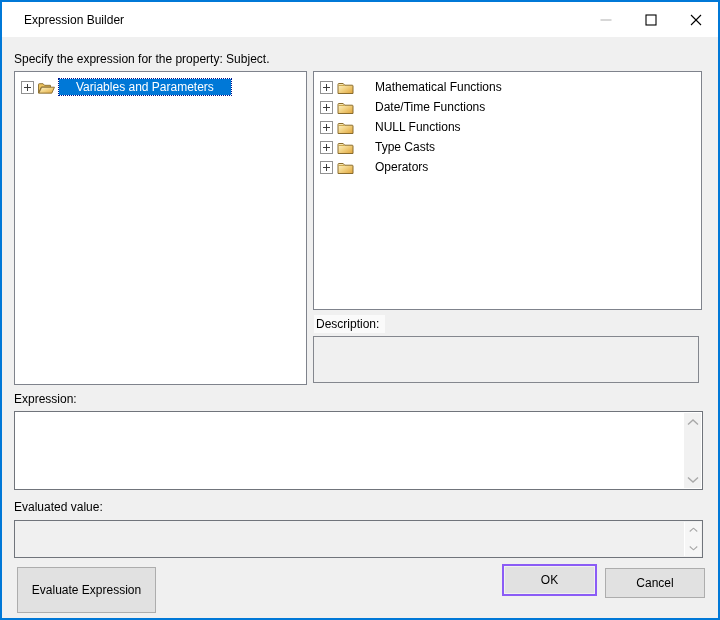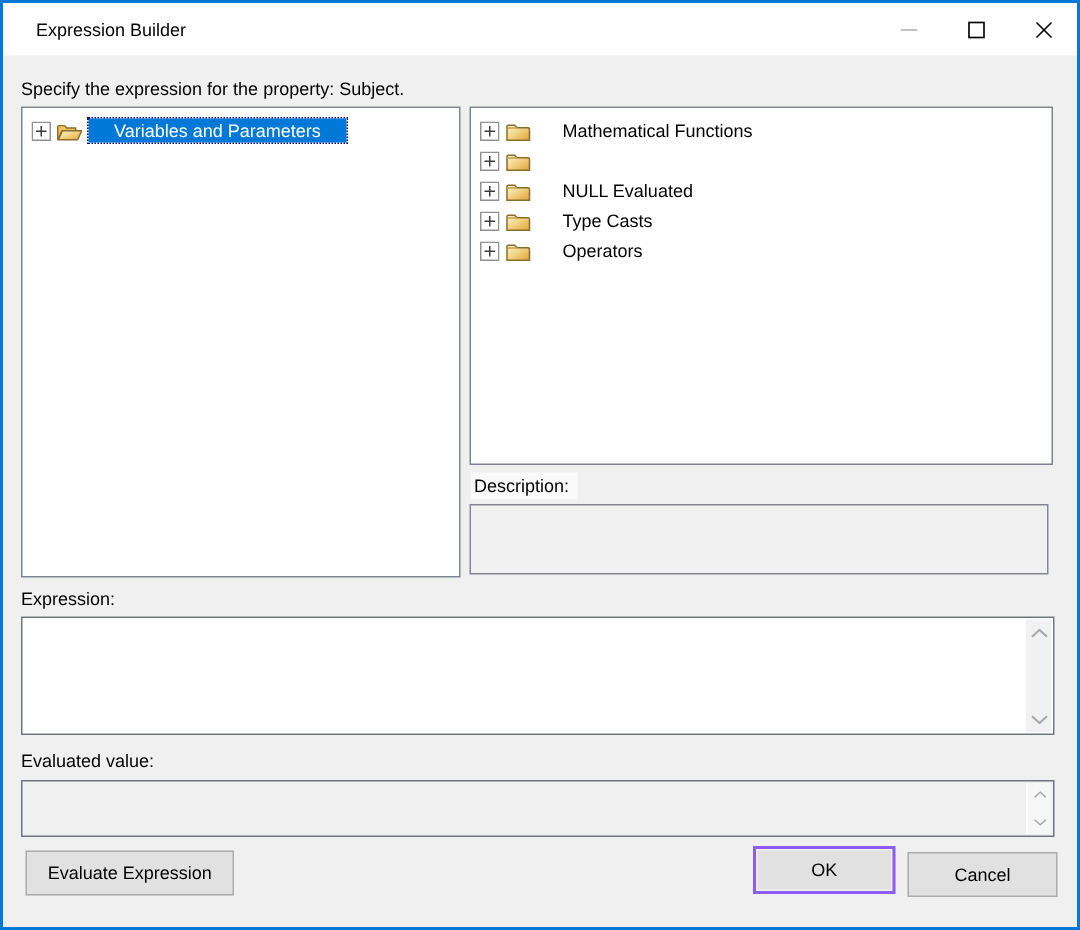--- a/index.html
+++ b/index.html
@@ -63,21 +63,21 @@
     padding:3px 0;
   }
   .eval-box .scrollbar { background:#f6f6f6; border-left:1px solid #ffffff; padding:2px 0; }
   .sb-btn { display:flex; align-items:center; justify-content:center; width:15px; height:12px; }
   
   .btn {
     position:absolute; background:#e1e1e1; border:1px solid #adadad;
     font-size:12px; color:#000; display:flex; align-items:center; justify-content:center;
     font-family:"Liberation Sans", sans-serif;
   }
-  .btn-evaluate { left:17px; top:567px; width:139px; height:30px; }
+  .btn-evaluate { left:17px; top:567px; width:139px; height:46px; }
   .btn-ok {
     left:502px; top:564px; width:95px; height:32px;
     border:2px solid #8b5cf6; box-shadow:inset 0 0 0 1px #f0f0f0;
   }
   .btn-cancel { left:605px; top:568px; width:100px; height:30px; }
   .hidden-defs { position:absolute; width:0; height:0; overflow:hidden; }
 </style>
 </head>
 <body>
 
@@ -161,29 +161,30 @@
           </svg>
         <span class="tlabel">Mathematical Functions</span>
       </div>
       <div class="trow">
         <svg class="expander">
             <use href="#exp-plus"></use>
           </svg>
         <svg class="folder">
             <use href="#fc"></use>
           </svg>
-      </div>
-      <div class="trow">
-        <svg class="expander">
-            <use href="#exp-plus"></use>
-          </svg>
-        <svg class="folder">
-            <use href="#fc"></use>
-          </svg>
-        <span class="tlabel">NULL Evaluated</span>
+        <span class="tlabel">Date/Time Functions</span>
+      </div>
+      <div class="trow">
+        <svg class="expander">
+            <use href="#exp-plus"></use>
+          </svg>
+        <svg class="folder">
+            <use href="#fc"></use>
+          </svg>
+        <span class="tlabel">NULL Functions</span>
       </div>
       <div class="trow">
         <svg class="expander">
             <use href="#exp-plus"></use>
           </svg>
         <svg class="folder">
             <use href="#fc"></use>
           </svg>
         <span class="tlabel">Type Casts</span>
       </div>

